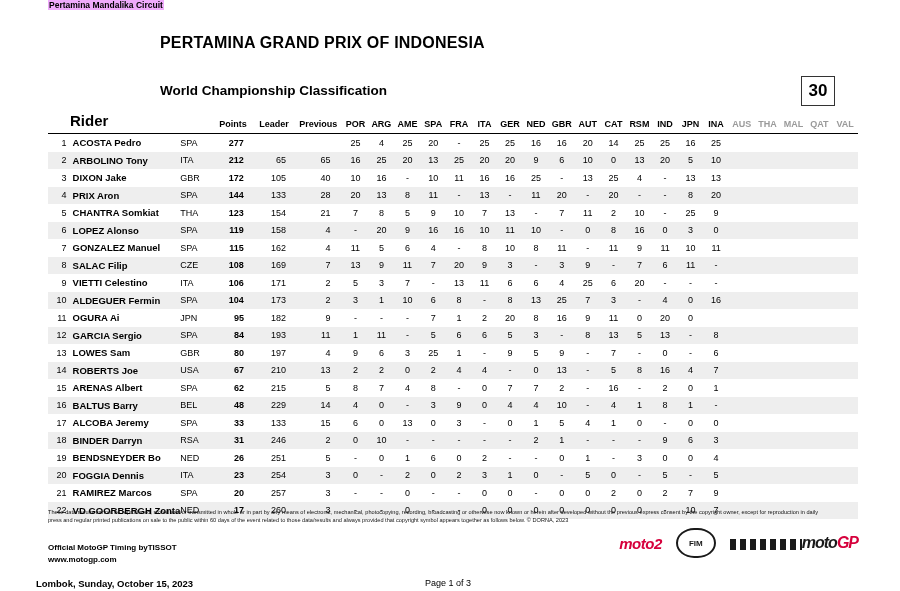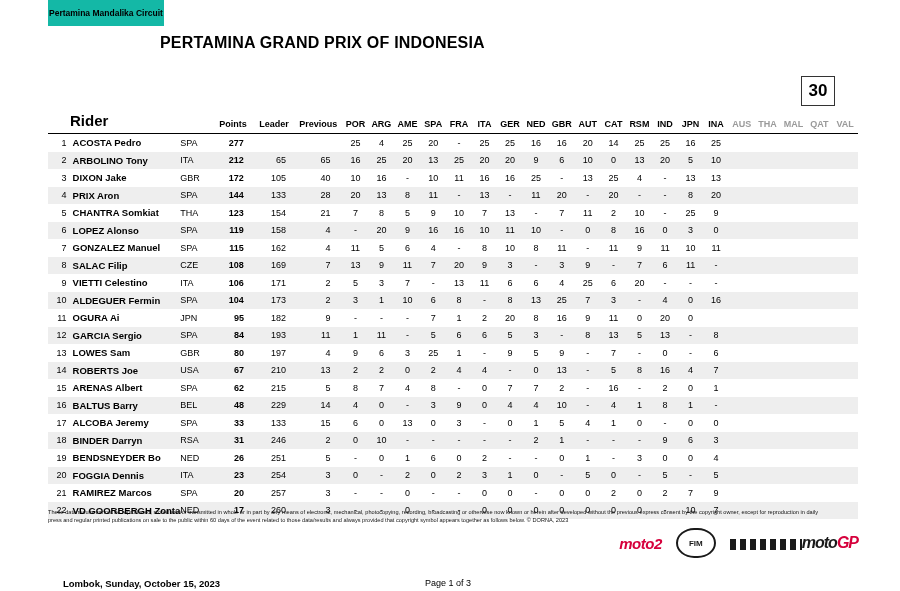--- a/index.html
+++ b/index.html
@@ -23,21 +23,21 @@
   }
   .circuit-box{
     position:absolute;left:48px;top:6px;
     width:105px;height:98px;
     border:1px solid #333;
     background:#fff;
   }
   .circuit-title{
     position:absolute;left:48px;top:0px;
     font-size:8.5px;font-weight:bold;color:#000;
-    background:#14b8a6;padding:8px 1px;
+    background:#f0abfc;padding:0 1px;
     white-space:nowrap;
   }
   .circuit-svg{position:absolute;left:6px;top:10px;}
   .circuit-len{
     position:absolute;left:0;bottom:2px;width:105px;
     text-align:center;font-size:8.5px;font-weight:bold;
   }
   .tissot-line{
     position:absolute;left:160px;top:3px;
     font-size:12.5px;font-weight:bold;
@@ -114,21 +114,21 @@
   .disclaimer{
     position:absolute;left:48px;top:508px;width:770px;
     font-size:5.6px;line-height:1.45;color:#111;
     text-align:justify;
   }
   .official{
     position:absolute;left:48px;top:542px;
     font-size:8px;line-height:1.45;font-weight:bold;
   }
   .lombok{
-    position:absolute;left:63px;top:578px;
+    position:absolute;left:36px;top:578px;
     font-size:9.5px;font-weight:bold;
   }
   .pageno{
     position:absolute;left:425px;top:578px;
     font-size:9px;
   }
   .logos{
     position:absolute;right:42px;top:528px;
     display:flex;align-items:center;gap:14px;
   }
@@ -152,20 +152,21 @@
 
 <div class="page">
 
   <div class="hdr">
 
     <div class="circuit-title">Pertamina Mandalika Circuit</div>
 
 
 
     <div class="gp-title">PERTAMINA GRAND PRIX OF INDONESIA</div>
+    <div class="class-title">World Championship Classification</div>
     <div class="round-box">30</div>
   </div>
 
   <div class="tbl-wrap">
     <table>
       <thead>
         <tr>
           <th class="rider-h" colspan="3">Rider</th>
           <th>Points</th>
           <th>Leader</th>
@@ -809,20 +810,24 @@
             <td class="rc"></td>
             <td class="rc"></td>
             <td class="rc"></td>
           </tr>
         </tbody>
     </table>
   </div>
 
   <div class="disclaimer">These data/results cannot be reproduced, stored and/or transmitted in whole or in part by any means of electronic, mechanical, photocopying, recording, broadcasting or otherwise now known or herein after developed without the previous express consent by the copyright owner, except for reproduction in daily press and regular printed publications on sale to the public within 60 days of the event related to those data/results and always provided that copyright symbol appears together as follows below. © DORNA, 2023</div>
 
+  <div class="official">
+    <div><span>Official MotoGP Timing by</span><span>TISSOT</span></div>
+    <div class="norm">www.motogp.com</div>
+  </div>
 
   <div class="lombok">Lombok, Sunday, October 15, 2023</div>
   <div class="pageno">Page 1 of 3</div>
 
   <div class="logos">
     <span class="m2logo">moto2</span>
     <span class="fim">FIM</span>
     <span class="motogp-wrap">
       <span class="motogp-bar"></span>
       <span class="motogp-txt"><span>moto</span><span class="gp">GP</span></span>

